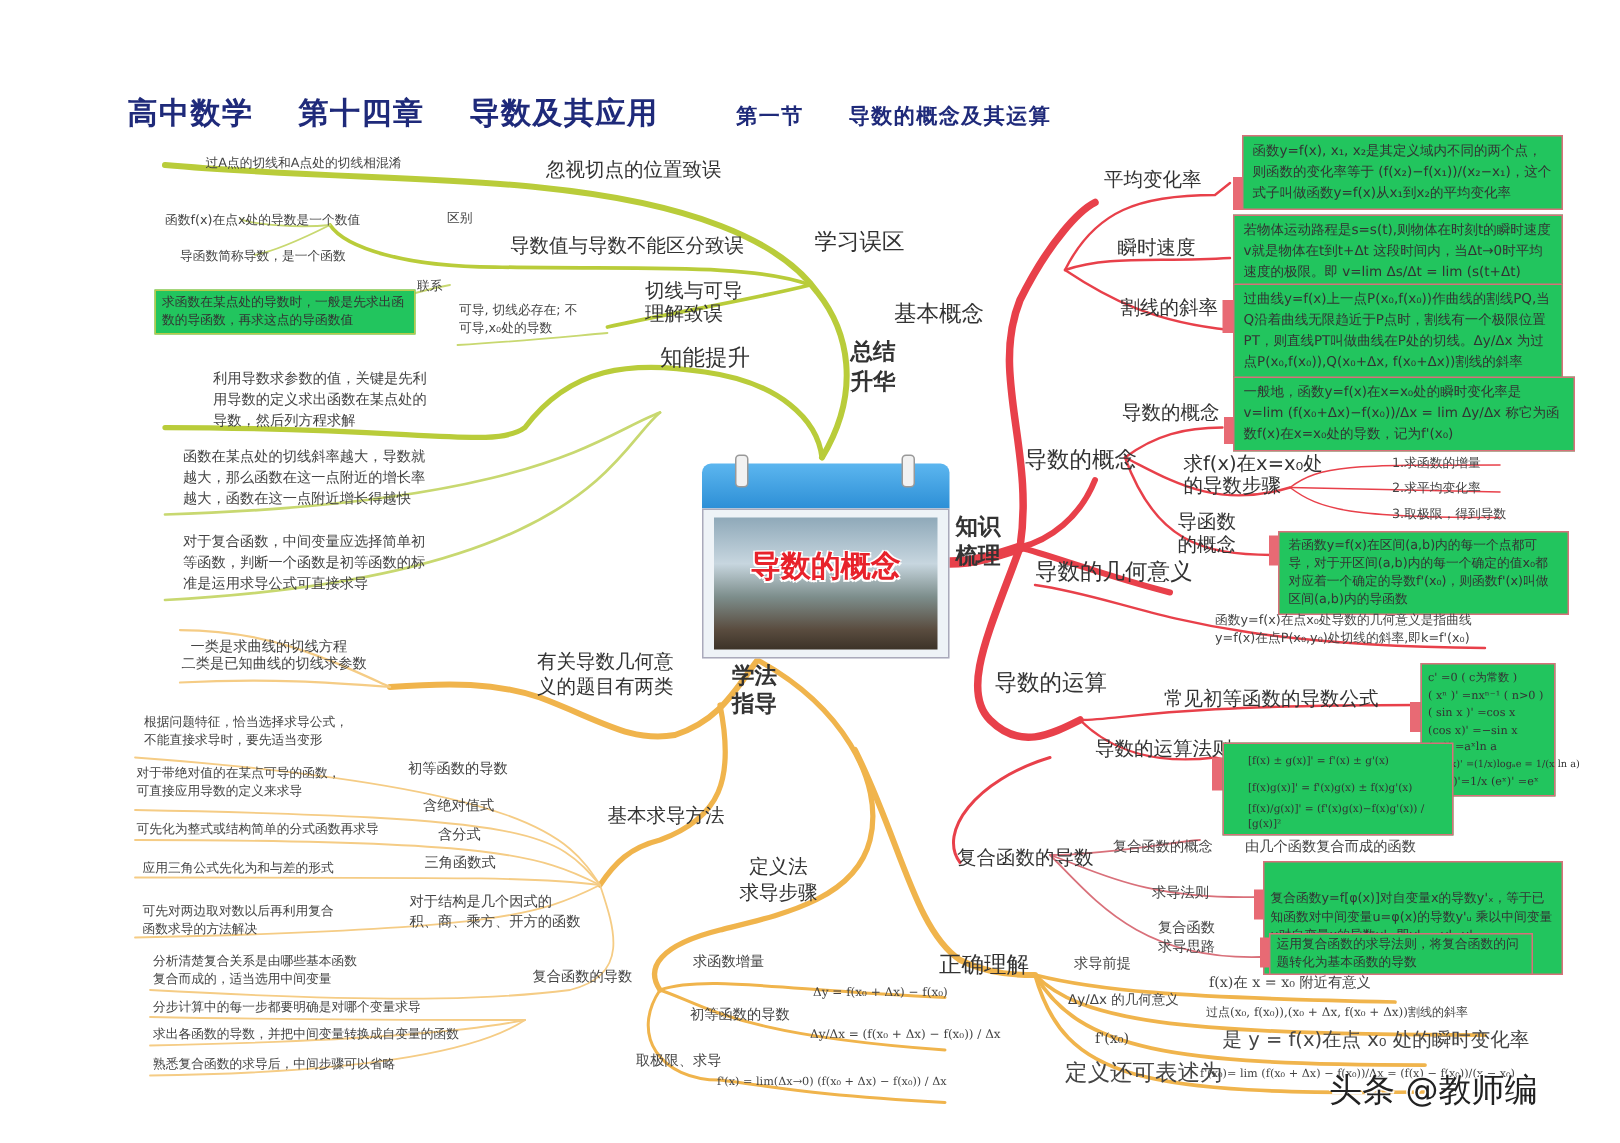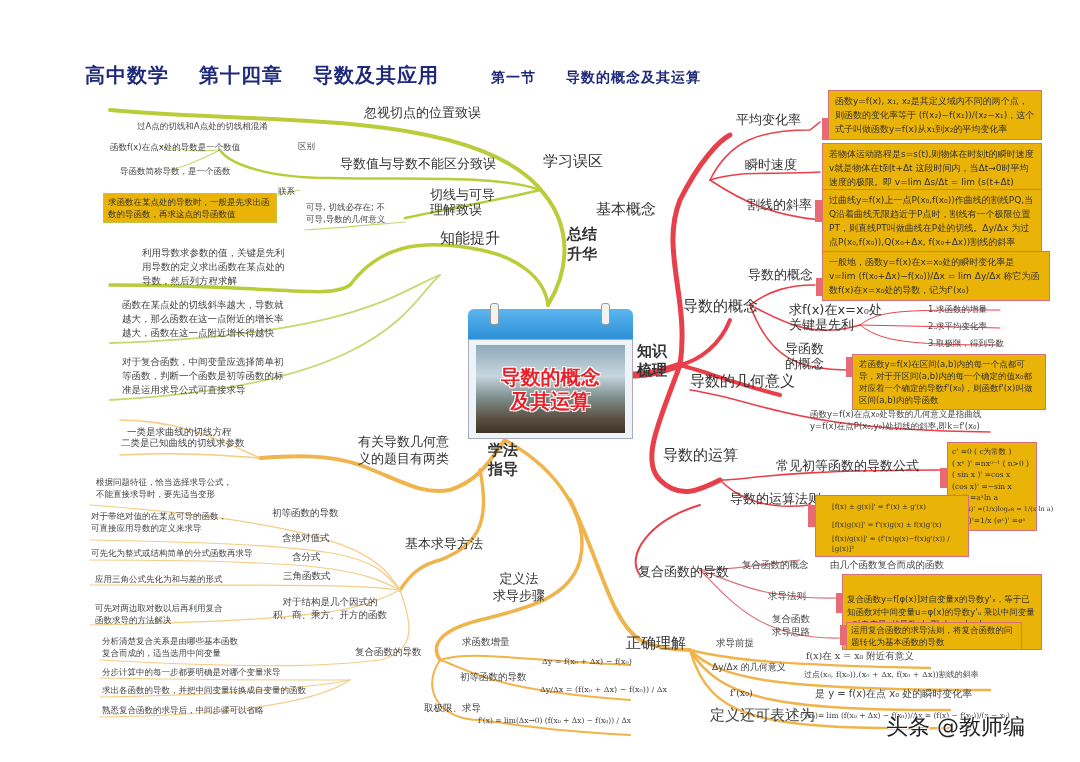--- a/index.html
+++ b/index.html
@@ -6,21 +6,21 @@
   body{width:1080px;height:762px;position:relative;overflow:hidden;font-family:"DejaVu Sans","Liberation Sans",sans-serif;color:#333;}
   .abs{position:absolute;white-space:nowrap;}
   .title{position:absolute;top:62px;left:85px;font-weight:bold;color:#1f2a7a;font-size:20px;letter-spacing:1px;text-align:right;}
   .title .sub{font-size:14px;margin-left:22px;}
   .title span{margin-right:22px;}
   svg.lines{position:absolute;left:0;top:0;}
   .t-big{font-size:15px;color:#333;}
   .t-mid{font-size:13px;color:#333;}
   .t-sm{font-size:9.5px;color:#444;line-height:14px;}
   .t-xs{font-size:8.5px;color:#444;line-height:12px;}
-  .box{position:absolute;border:1.5px solid #d9707a;background:#eab308;padding:3px 6px;font-size:9px;line-height:14px;color:#333;white-space:normal;}
+  .box{position:absolute;border:1.5px solid #d9707a;background:#22c55e;padding:3px 6px;font-size:9px;line-height:14px;color:#333;white-space:normal;}
   .box.green{border-color:#b8c94a;}
   .tab{position:absolute;width:10px;background:#e86a74;}
   .calendar{position:absolute;left:468px;top:305px;width:165px;height:134px;}
   .cal-top{position:absolute;left:0;top:4px;width:165px;height:30px;background:linear-gradient(#5cb6ef,#2d8fd6);border-radius:6px 6px 0 0;}
   .cal-body{position:absolute;left:0;top:34px;width:163px;height:98px;background:#eef3f7;border:1px solid #aab;}
   .cal-img{position:absolute;left:7px;top:5px;width:149px;height:88px;background:linear-gradient(180deg,#8fa9b9 0%,#c7d6df 35%,#7d8e8c 60%,#5a4c3f 85%,#3c3328 100%);}
   .cal-ring{position:absolute;top:-2px;width:7px;height:20px;background:#f2f2f2;border:1px solid #999;border-radius:3px;}
   .cal-text{position:absolute;left:0;width:149px;text-align:center;color:#e8222b;font-weight:bold;font-size:20px;line-height:24px;text-shadow:1px 1px 0 #fff,-1px -1px 0 #fff,1px -1px 0 #fff,-1px 1px 0 #fff;}
   .watermark{position:absolute;left:886px;top:712px;font-size:22px;color:#222;text-shadow:1px 1px 0 #fff,-1px -1px 0 #fff;}
 </style>
@@ -98,34 +98,34 @@
     <path d="M690 650 C710 720 760 730 950 728" stroke="#f0b44c" stroke-width="2.5"></path>
   </g>
 </svg>
 
 <div class="abs t-big" style="left:567px;top:224px;line-height:20px;font-weight:bold;">
   <div>总结</div>
   <div>升华</div>
 </div>
 <div class="abs t-big" style="left:543px;top:152px;">学习误区</div>
 <div class="abs t-mid" style="left:364px;top:104px;">忽视切点的位置致误</div>
-<div class="abs t-xs" style="left:137px;top:120px;">过A点的切线和A点处的切线相混淆</div>
+<div class="abs t-xs" style="left:137px;top:103px;">过A点的切线和A点处的切线相混淆</div>
 <div class="abs t-mid" style="left:340px;top:155px;">导数值与导数不能区分致误</div>
 <div class="abs t-xs" style="left:298px;top:140px;">区别</div>
 <div class="abs t-xs" style="left:110px;top:141px;">函数f(x)在点x处的导数是一个数值</div>
 <div class="abs t-xs" style="left:120px;top:165px;">导函数简称导数，是一个函数</div>
 <div class="abs t-xs" style="left:278px;top:185px;">联系</div>
 <div class="box green" style="left:103px;top:193px;width:164px;font-size:8.5px;line-height:12px;padding:2px 4px;">求函数在某点处的导数时，一般是先求出函数的导函数，再求这点的导函数值</div>
 <div class="abs t-mid" style="left:430px;top:187px;line-height:15px;">
   <div>切线与可导</div>
   <div>理解致误</div>
 </div>
 <div class="abs t-xs" style="left:306px;top:201px;">
   <div>可导, 切线必存在; 不</div>
-  <div>可导,导数的几何意义</div>
+  <div>可导,x₀处的导数</div>
 </div>
 <div class="abs t-big" style="left:440px;top:229px;">知能提升</div>
 <div class="abs t-sm" style="left:142px;top:246px;">
   <div>利用导数求参数的值，关键是先利</div>
   <div>用导数的定义求出函数在某点处的</div>
   <div>导数，然后列方程求解</div>
 </div>
 <div class="abs t-sm" style="left:122px;top:298px;">
   <div>函数在某点处的切线斜率越大，导数就</div>
   <div>越大，那么函数在这一点附近的增长率</div>
@@ -137,21 +137,20 @@
   <div>准是运用求导公式可直接求导</div>
 </div>
 
 <div class="calendar">
   <div class="cal-top"></div>
   <div class="cal-ring" style="left:22px;"></div>
   <div class="cal-ring" style="left:133px;"></div>
   <div class="cal-body">
     <div class="cal-img">
       <div class="cal-text" style="top:20px;">导数的概念</div>
-      <div class="cal-text" style="top:44px;">及其运算</div>
     </div>
   </div>
 </div>
 
 <div class="abs t-big" style="left:637px;top:342px;line-height:19px;font-weight:bold;">
   <div>知识</div>
   <div>梳理</div>
 </div>
 <div class="abs t-big" style="left:596px;top:200px;">基本概念</div>
 <div class="abs t-mid" style="left:736px;top:111px;">平均变化率</div>
@@ -162,21 +161,21 @@
 <div class="abs t-mid" style="left:747px;top:196px;">割线的斜率</div>
 <div class="tab" style="left:815px;top:200px;height:22px;"></div>
 <div class="box" style="left:822px;top:189px;width:206px;">过曲线y=f(x)上一点P(x₀,f(x₀))作曲线的割线PQ,当Q沿着曲线无限趋近于P点时，割线有一个极限位置PT，则直线PT叫做曲线在P处的切线。Δy/Δx 为过点P(x₀,f(x₀)),Q(x₀+Δx, f(x₀+Δx))割线的斜率</div>
 
 <div class="abs t-big" style="left:683px;top:297px;">导数的概念</div>
 <div class="abs t-mid" style="left:748px;top:266px;">导数的概念</div>
 <div class="tab" style="left:816px;top:278px;height:18px;"></div>
 <div class="box" style="left:822px;top:251px;width:214px;">一般地，函数y=f(x)在x=x₀处的瞬时变化率是 v=lim (f(x₀+Δx)−f(x₀))/Δx = lim Δy/Δx 称它为函数f(x)在x=x₀处的导数，记为f'(x₀)</div>
 <div class="abs t-mid" style="left:789px;top:302px;line-height:15px;">
   <div>求f(x)在x=x₀处</div>
-  <div>关键是先利</div>
+  <div>的导数步骤</div>
 </div>
 <div class="abs t-xs" style="left:928px;top:303px;">1.求函数的增量</div>
 <div class="abs t-xs" style="left:928px;top:320px;">2.求平均变化率</div>
 <div class="abs t-xs" style="left:928px;top:337px;">3.取极限，得到导数</div>
 <div class="abs t-mid" style="left:785px;top:341px;line-height:15px;">
   <div>导函数</div>
   <div>的概念</div>
 </div>
 <div class="tab" style="left:846px;top:357px;height:20px;"></div>
 <div class="box" style="left:852px;top:354px;width:180px;font-size:8.5px;line-height:12px;">若函数y=f(x)在区间(a,b)内的每一个点都可导，对于开区间(a,b)内的每一个确定的值x₀都对应着一个确定的导数f'(x₀)，则函数f'(x)叫做区间(a,b)内的导函数</div>
@@ -239,21 +238,21 @@
 </div>
 <div class="abs t-xs" style="left:282px;top:532px;font-size:9.5px;">含绝对值式</div>
 <div class="abs t-xs" style="left:91px;top:510px;">
   <div>对于带绝对值的在某点可导的函数，</div>
   <div>可直接应用导数的定义来求导</div>
 </div>
 <div class="abs t-xs" style="left:292px;top:551px;font-size:9.5px;">含分式</div>
 <div class="abs t-xs" style="left:91px;top:547px;">可先化为整式或结构简单的分式函数再求导</div>
 <div class="abs t-xs" style="left:283px;top:570px;font-size:9.5px;">三角函数式</div>
 <div class="abs t-xs" style="left:95px;top:573px;">应用三角公式先化为和与差的形式</div>
-<div class="abs t-xs" style="left:273px;top:595px;font-size:9.5px;text-align:center;line-height:13px;">
+<div class="abs t-xs" style="left:273px;top:595px;font-size:9.5px;line-height:13px;">
   <div>对于结构是几个因式的</div>
   <div>积、商、乘方、开方的函数</div>
 </div>
 <div class="abs t-xs" style="left:95px;top:602px;">
   <div>可先对两边取对数以后再利用复合</div>
   <div>函数求导的方法解决</div>
 </div>
 <div class="abs t-xs" style="left:355px;top:646px;font-size:9.5px;">复合函数的导数</div>
 <div class="abs t-xs" style="left:102px;top:635px;">
   <div>分析清楚复合关系是由哪些基本函数</div>
@@ -273,17 +272,17 @@
 <div class="abs t-xs" style="left:540px;top:684px;font-size:8px;font-family:'DejaVu Serif',serif;">Δy/Δx = (f(x₀ + Δx) − f(x₀)) / Δx</div>
 <div class="abs t-xs" style="left:424px;top:702px;font-size:9.5px;">取极限、求导</div>
 <div class="abs t-xs" style="left:478px;top:715px;font-size:7.5px;font-family:'DejaVu Serif',serif;">f'(x) = lim(Δx→0) (f(x₀ + Δx) − f(x₀)) / Δx</div>
 
 <div class="abs t-big" style="left:626px;top:634px;">正确理解</div>
 <div class="abs t-xs" style="left:716px;top:637px;font-size:9.5px;">求导前提</div>
 <div class="abs t-xs" style="left:806px;top:650px;font-size:9.5px;font-family:'DejaVu Serif',serif;">f(x)在  x = x₀  附近有意义</div>
 <div class="abs t-xs" style="left:712px;top:661px;font-size:9px;">Δy/Δx 的几何意义</div>
 <div class="abs t-xs" style="left:804px;top:669px;font-size:8px;font-family:'DejaVu Serif',serif;">过点(x₀, f(x₀)),(x₀ + Δx, f(x₀ + Δx))割线的斜率</div>
 <div class="abs t-xs" style="left:730px;top:687px;font-size:9.5px;font-family:'DejaVu Serif',serif;">f'(x₀)</div>
-<div class="abs t-xs" style="left:815px;top:688px;font-size:10px;">是 y = f(x)在点 x₀ 处的瞬时变化率</div>
+<div class="abs t-xs" style="left:815px;top:688px;font-size:13px;">是 y = f(x)在点 x₀ 处的瞬时变化率</div>
 <div class="abs t-xs" style="left:710px;top:709px;font-size:15px;">定义还可表述为</div>
 <div class="abs t-xs" style="left:800px;top:710px;font-size:7.5px;font-family:'DejaVu Serif',serif;">f'(x₀)= lim (f(x₀ + Δx) − f(x₀))/Δx = (f(x) − f(x₀))/(x − x₀)</div>
 
 <div class="watermark">头条 @教师编</div>
 
 </body></html>

